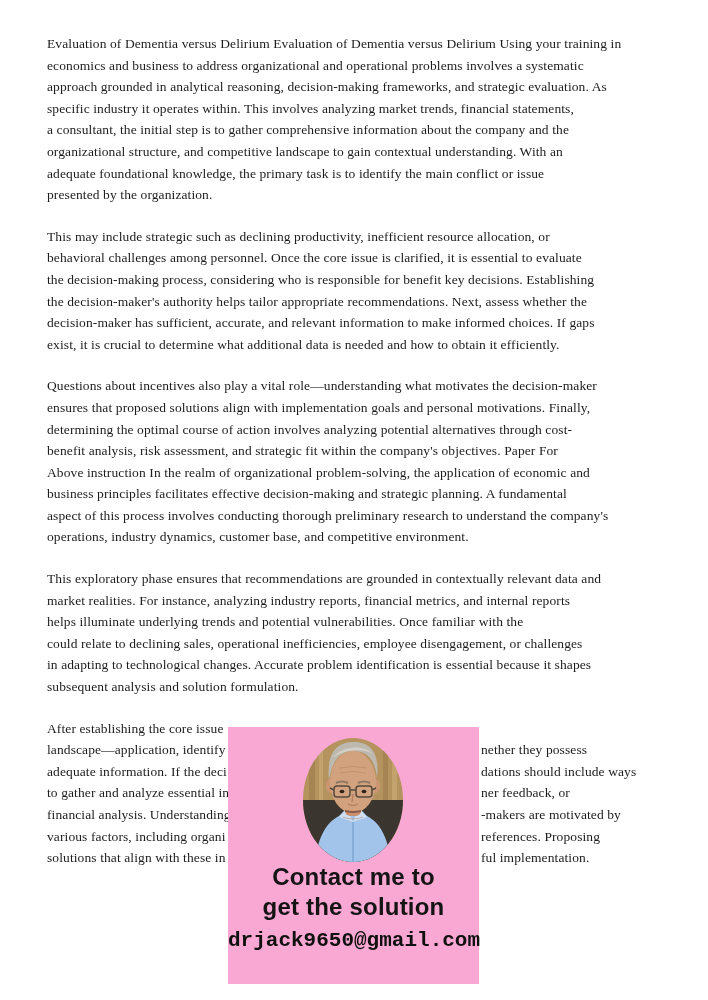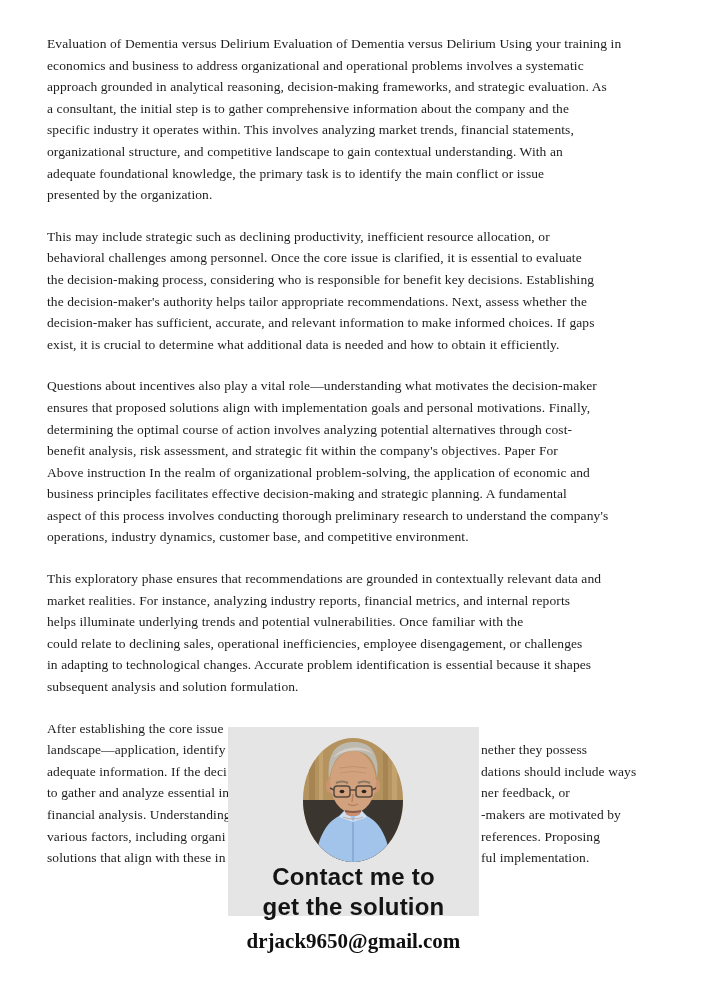--- a/index.html
+++ b/index.html
@@ -26,22 +26,22 @@
   }
   .tline--split{position:relative;}
   .tline--split .frag-right{
     position:absolute;left:434px;top:0;
     white-space:nowrap;
   }
   
   .overlay{
     position:absolute;
     left:228px;top:727px;
-    width:251px;height:189px;
-    background:#e5e5e5;
+    width:251px;height:257px;
+    background:#f9a8d4;
     z-index:5;
   }
   .avatar{
     position:absolute;
     left:75px;top:11px;
     width:100px;height:124px;
   }
   .headline{
     position:absolute;
     left:0;right:0;top:135px;
@@ -50,40 +50,40 @@
     font-weight:700;
     font-size:24px;
     line-height:30px;
     color:#141414;
     letter-spacing:0.2px;
   }
   .email{
     position:absolute;
     left:0;right:0;top:201px;
     text-align:center;
-    font-family:Liberation Serif, serif;
+    font-family:Liberation Mono, monospace;
     font-weight:700;
     font-size:21px;
     line-height:26px;
     color:#101010;
   }
 </style>
 </head>
 <body>
 
 <div class="page">
 
   <div class="content">
 
     <div class="para">
       <div class="tline">Evaluation of Dementia versus Delirium Evaluation of Dementia versus Delirium Using your training in</div>
       <div class="tline">economics and business to address organizational and operational problems involves a systematic</div>
       <div class="tline">approach grounded in analytical reasoning, decision-making frameworks, and strategic evaluation. As</div>
+      <div class="tline">specific industry it operates within. This involves analyzing market trends, financial statements,</div>
       <div class="tline">a consultant, the initial step is to gather comprehensive information about the company and the</div>
-      <div class="tline">specific industry it operates within. This involves analyzing market trends, financial statements,</div>
       <div class="tline">organizational structure, and competitive landscape to gain contextual understanding. With an</div>
       <div class="tline">adequate foundational knowledge, the primary task is to identify the main conflict or issue</div>
       <div class="tline">presented by the organization.</div>
     </div>
 
     <div class="para">
       <div class="tline">This may include strategic such as declining productivity, inefficient resource allocation, or</div>
       <div class="tline">behavioral challenges among personnel. Once the core issue is clarified, it is essential to evaluate</div>
       <div class="tline">the decision-making process, considering who is responsible for benefit key decisions. Establishing</div>
       <div class="tline">the decision-maker's authority helps tailor appropriate recommendations. Next, assess whether the</div>

